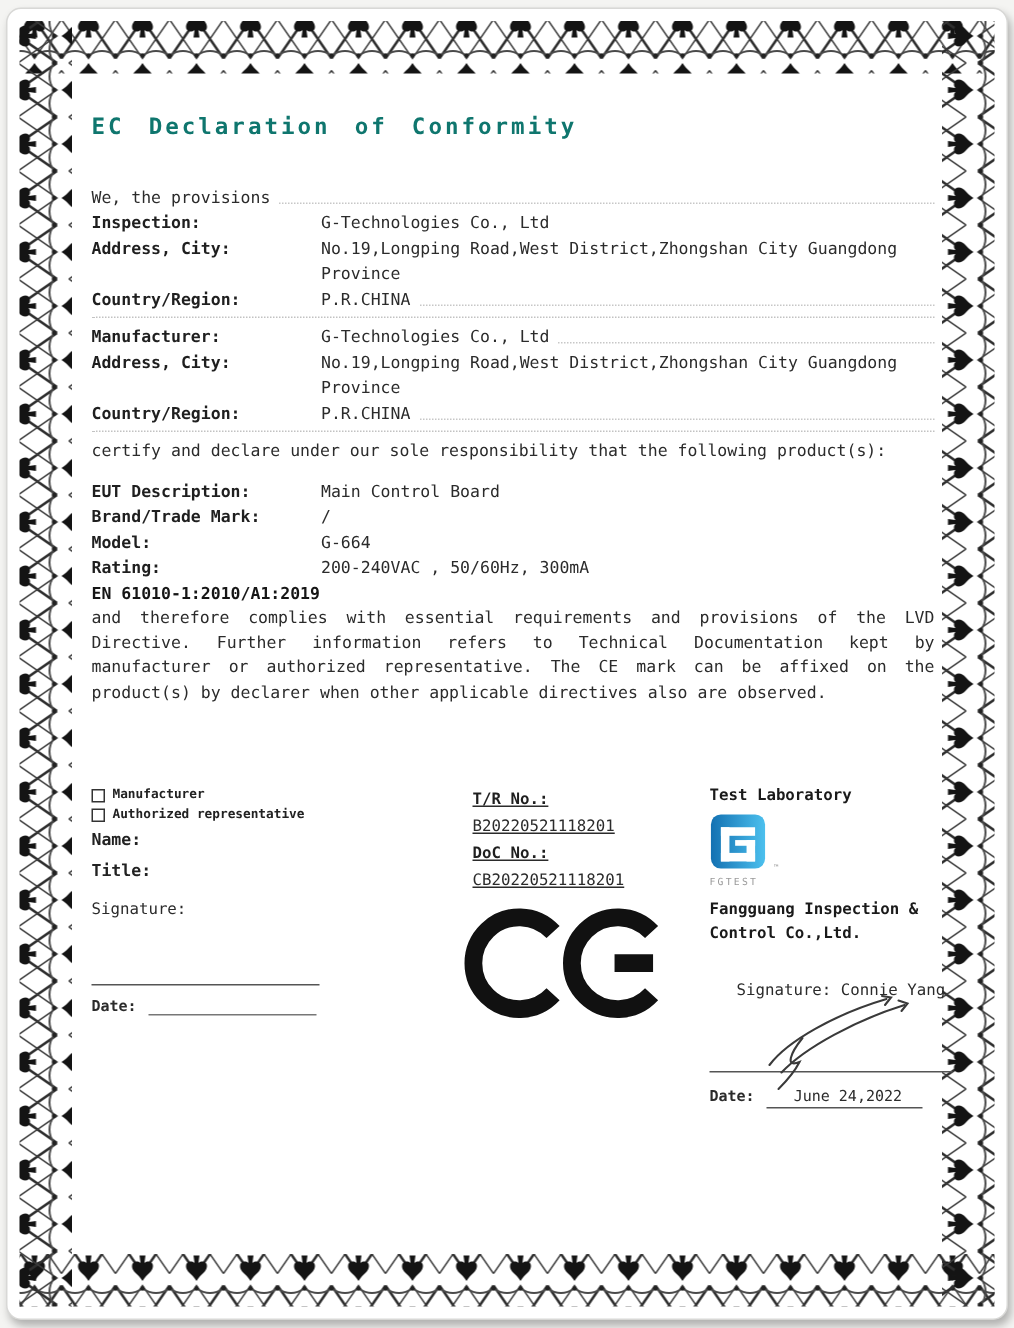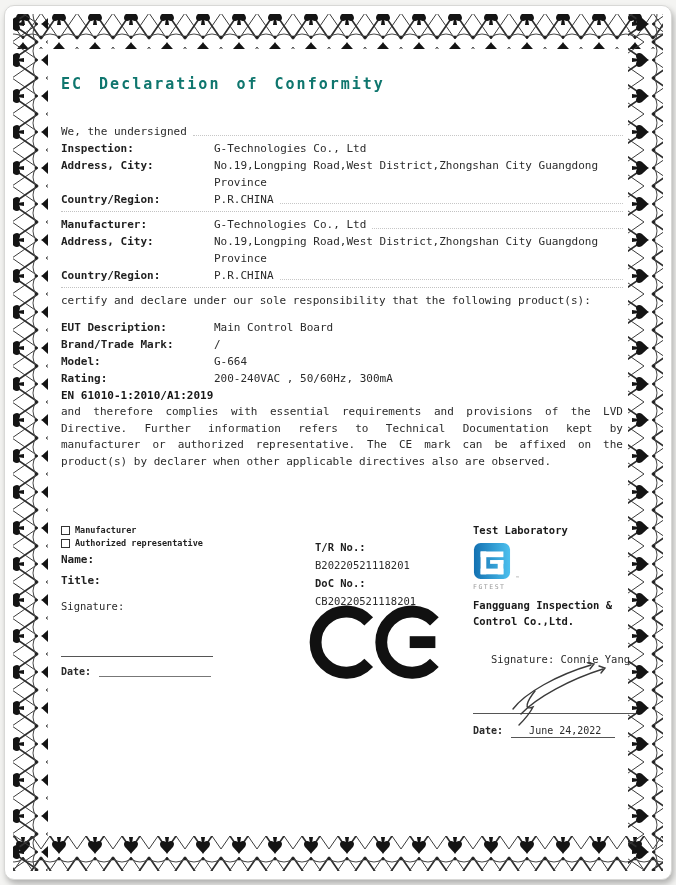--- a/index.html
+++ b/index.html
@@ -31,21 +31,21 @@
   .bottom { position:absolute; left:56px; right:48px; top:512px; height:240px; font-size:10.5px; }
   .col-declarer { position:absolute; left:0; top:6px; width:235px; }
   .cbrow { display:flex; align-items:center; font-size:8.5px; font-weight:bold; line-height:13px; color:#222; }
   .cb { display:inline-block; width:7px; height:7px; border:1px solid #333; margin-right:5px; background:#fff; }
   .small-lbl { font-size:11px; font-weight:bold; line-height:15px; color:#222; margin-top:2px; }
   .sig-label { margin-top:12px; font-size:10.5px; }
   .sig-line-left { position:absolute; left:0; top:138px; width:152px; border-bottom:1.4px solid #555; }
   .date-row-left { position:absolute; left:0; top:148px; font-weight:bold; font-size:10px; display:flex; }
   .date-blank { display:inline-block; width:112px; border-bottom:1px solid #777; margin-left:8px; }
 
-  .col-report { position:absolute; left:254px; top:20px; width:150px; line-height:18px; }
+  .col-report { position:absolute; left:254px; top:6px; width:150px; line-height:18px;text-decoration:underline; }
   .col-report .b { font-weight:bold; color:#1f1f1f; }
 
   .col-lab { position:absolute; left:412px; top:6px; width:162px; }
   .lab-head { font-weight:bold; color:#1a1a1a; }
   .logo-wrap { margin-top:6px; position:relative; width:44px; }
   .logo-tm { position:absolute; right:-2px; bottom:10px; font-size:5px; color:#9a9a9a; }
   .logo-caption { font-size:6.5px; letter-spacing:1.5px; color:#9a9a9a; margin-top:1px; }
   .lab-name { font-weight:bold; color:#1a1a1a; line-height:16px; margin-top:6px; }
   .lab-sig-label { margin-top:24px; font-size:10.5px;margin-left:18px; }
   .sig-area { position:relative; height:48px; border-bottom:1.4px solid #555; }
@@ -87,21 +87,21 @@
     <rect x="8" y="8" width="650" height="35" fill="url(#pt)"></rect>
     <rect x="8" y="830" width="650" height="35" fill="url(#pb)"></rect>
     <rect x="8" y="8" width="35" height="857" fill="url(#pl)"></rect>
     <rect x="623" y="8" width="35" height="857" fill="url(#pr)"></rect>
   </svg>
 
   <div class="content">
     <div class="title">EC Declaration of Conformity</div>
 
     <div class="introrow">
-      <span>We, the undersigned</span>
+      <span>We, the provisions</span>
       <span class="tail"></span>
     </div>
 
     <div class="row">
       <span class="lbl">Inspection:</span>
       <span class="val">G-Technologies Co., Ltd</span>
     </div>
     <div class="row">
       <span class="lbl">Address, City:</span>
       <span class="val">No.19,Longping Road,West District,Zhongshan City Guangdong Province</span>

